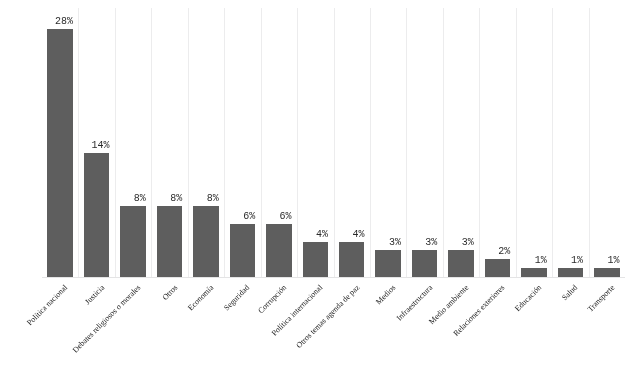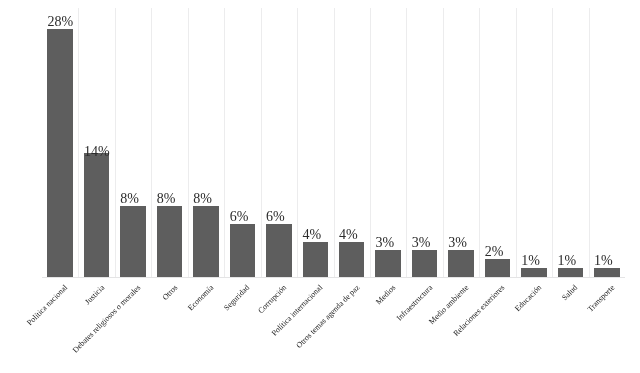--- a/index.html
+++ b/index.html
@@ -60,24 +60,24 @@
     position: absolute;
     left: 0;
     right: 0;
     bottom: 0;
     background: #5e5e5e;
   }
   .bar-value {
     position: absolute;
     left: 0;
     right: 0;
-    text-align: left;
-    font-size: 14px;
+    text-align: right;
+    font-size: 10px;
     color: #2b2b2b;
-    font-family: Liberation Serif, serif;
+    font-family: Liberation Mono, monospace;
     line-height: 10px;
     white-space: nowrap;
   }
 
   
   #tick-labels {
     position: absolute;
     left: 0;
     top: 277px;
     width: 640px;
@@ -123,21 +123,21 @@
         <div class="gridline" style="left: 510.125px; background: rgb(236, 236, 237);"></div>
         <div class="gridline" style="left: 546.562px; background: rgb(236, 236, 237);"></div>
       </div>
     <div id="bars">
         <div class="bar-slot" style="left: 5.46563px; width: 25.5062px;">
           <div class="bar" title="Política nacional 28%" style="height: 248px; background: rgb(94, 94, 94);"></div>
           <div class="bar-value" style="bottom: 250px;">28%</div>
         </div>
         <div class="bar-slot" style="left: 41.9031px; width: 25.5062px;">
           <div class="bar" title="Justicia 14%" style="height: 124px; background: rgb(94, 94, 94);"></div>
-          <div class="bar-value" style="bottom: 120px;">14%</div>
+          <div class="bar-value" style="bottom: 126px;">14%</div>
         </div>
         <div class="bar-slot" style="left: 78.3406px; width: 25.5062px;">
           <div class="bar" title="Debates religiosos o morales 8%" style="height: 70.8571px; background: rgb(94, 94, 94);"></div>
           <div class="bar-value" style="bottom: 72.8571px;">8%</div>
         </div>
         <div class="bar-slot" style="left: 114.778px; width: 25.5062px;">
           <div class="bar" title="Otros 8%" style="height: 70.8571px; background: rgb(94, 94, 94);"></div>
           <div class="bar-value" style="bottom: 72.8571px;">8%</div>
         </div>
         <div class="bar-slot" style="left: 151.216px; width: 25.5062px;">

